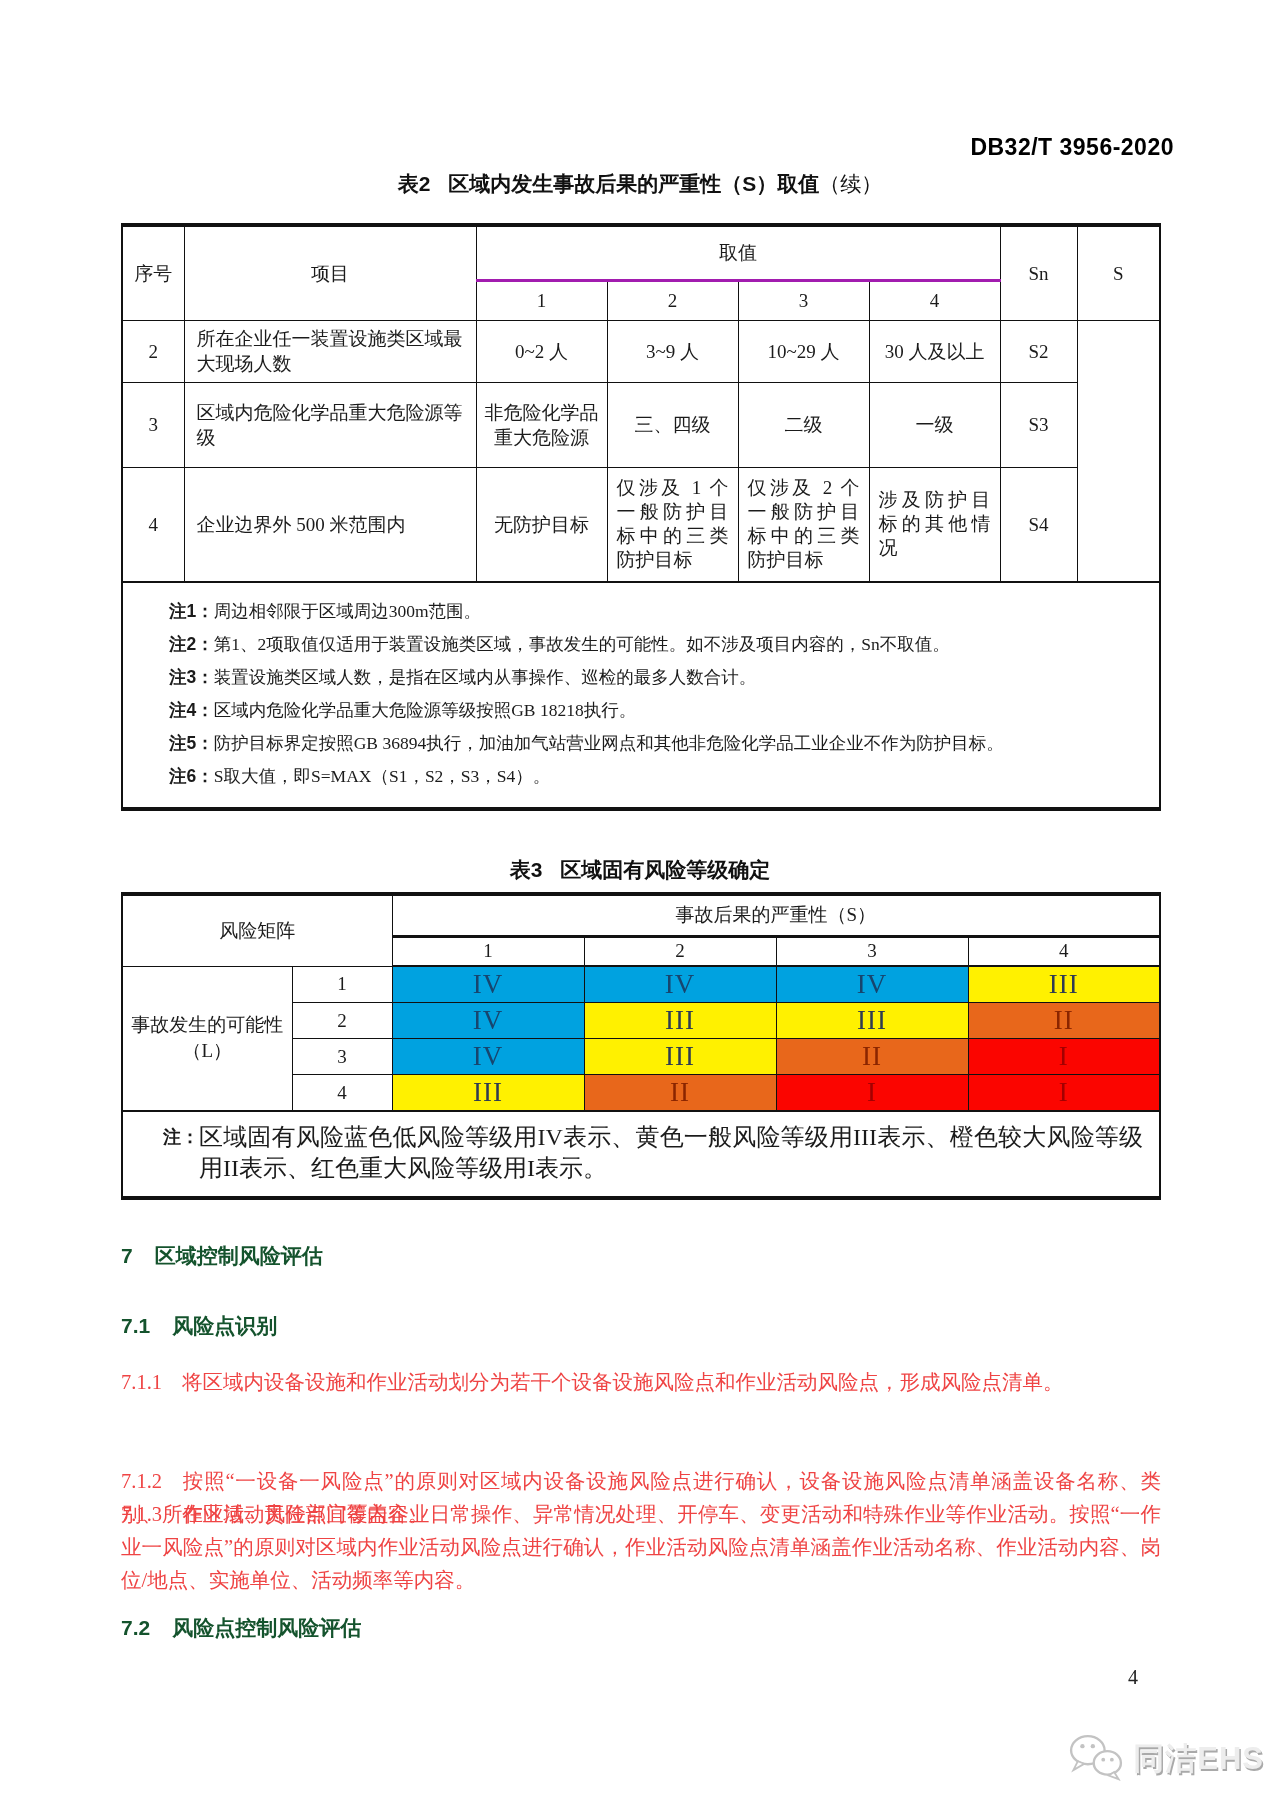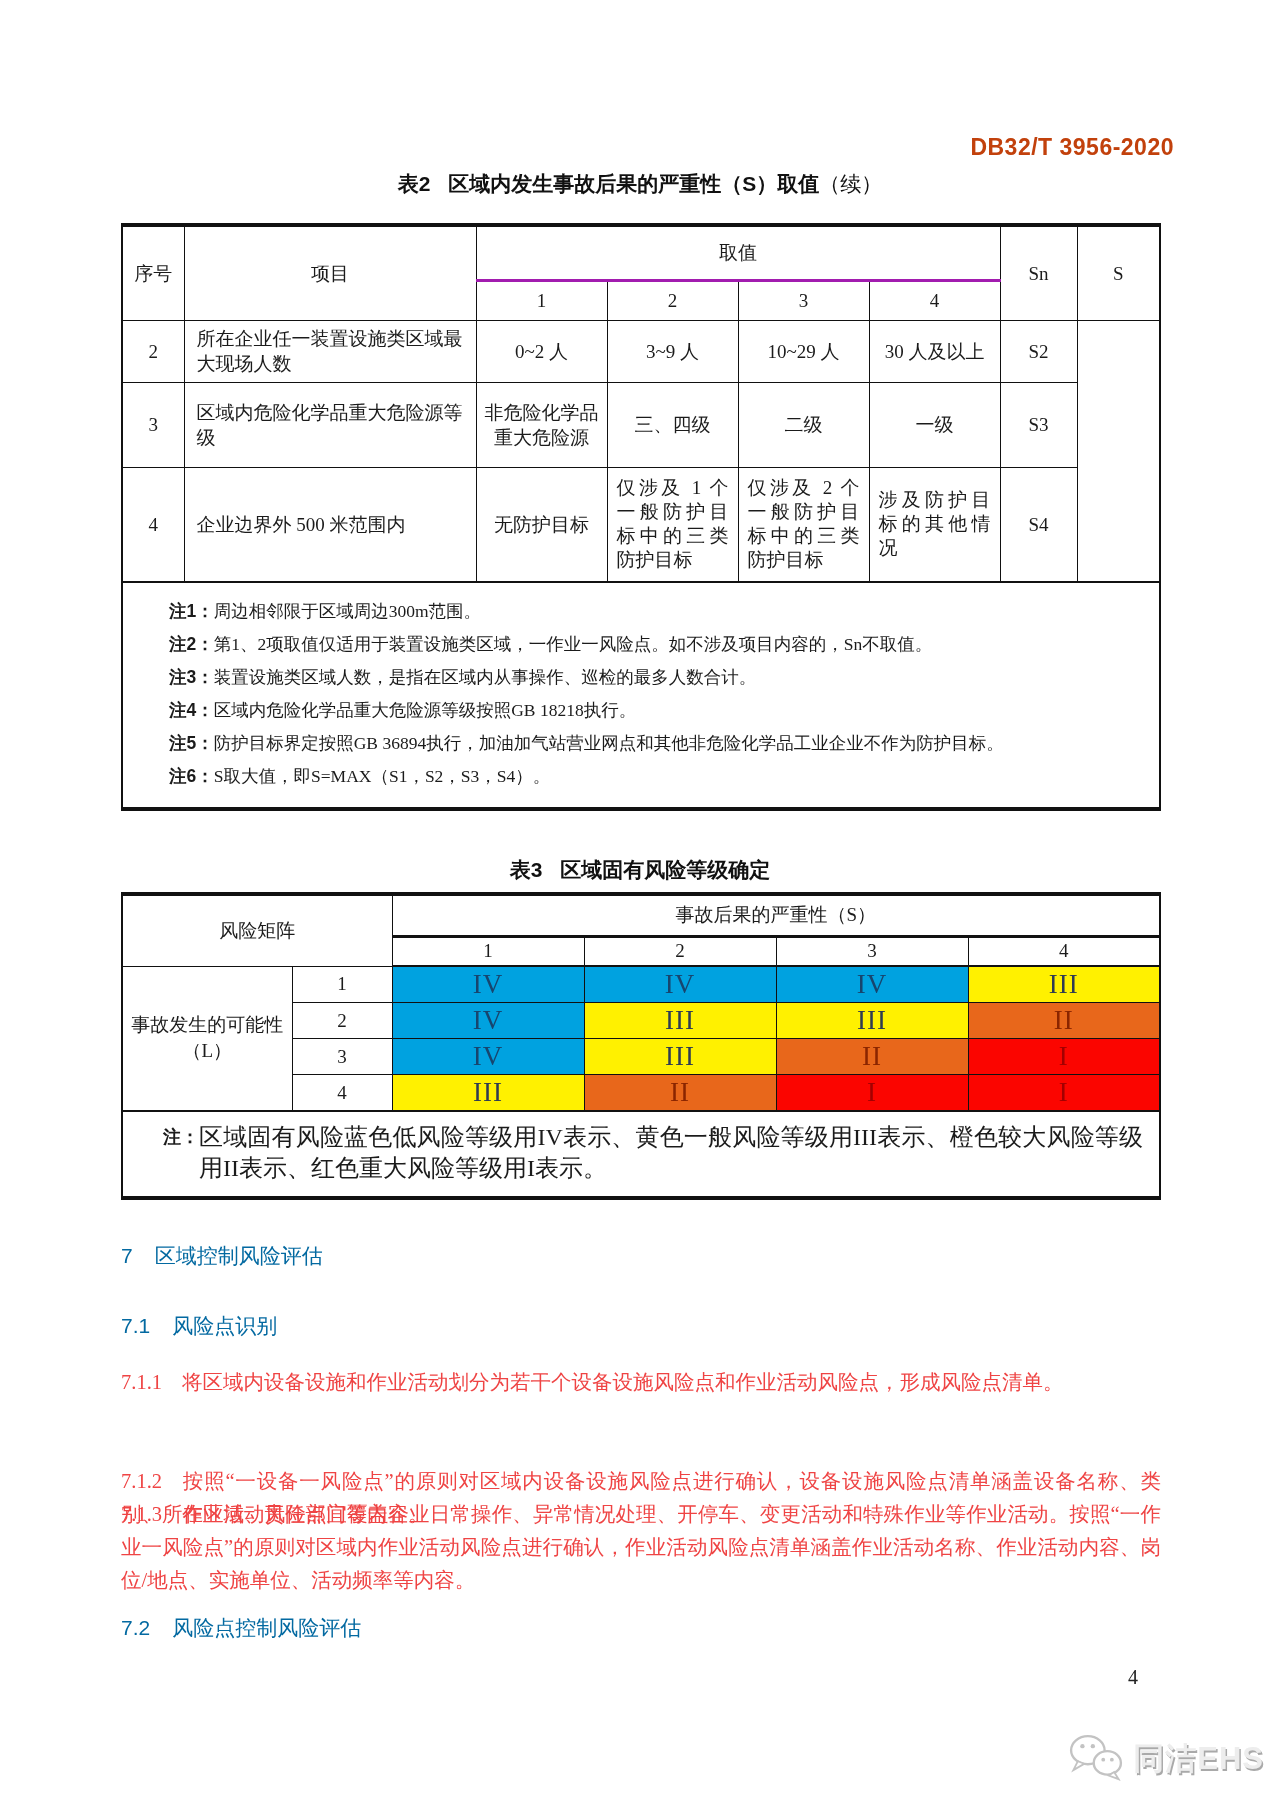--- a/index.html
+++ b/index.html
@@ -5,21 +5,21 @@
   * { margin:0; padding:0; box-sizing:border-box; }
   html,body { background:#fff; }
   body {
     width:1280px; height:1810px; position:relative; overflow:hidden;
     font-family:"Liberation Serif","DejaVu Serif",serif; color:#1b1b1b;
   }
 
   .doc-code {
     position:absolute; top:134px; right:106px;
     font-family:"Liberation Sans","DejaVu Sans",sans-serif;
-    font-weight:bold; font-size:23px; letter-spacing:.5px; color:#c2410c;
+    font-weight:bold; font-size:23px; letter-spacing:.5px; color:#000000;
   }
 
   .caption {
     position:absolute; left:121px; width:1038px; text-align:center;
     font-family:"Liberation Sans","DejaVu Sans",sans-serif;
     font-weight:bold; font-size:21px; color:#111;
   }
   #cap-t2 { top:170px; }
   #cap-t3 { top:856px; }
   .caption .cap-label { margin-right:18px; }
@@ -55,21 +55,21 @@
   #table3 td.roman { font-size:27px; letter-spacing:1px; }
   #table3 td.note3-cell { border-top:2.5px solid #111; text-align:left; padding:10px 16px 12px 40px; }
   .note3-flex { display:flex; align-items:flex-start; }
   .note3-flex .note-label { font-size:18px; line-height:31px; }
   .note3-flex .note3-text { font-size:24px; line-height:31px; text-align:justify; }
 
   
   .heading {
     position:absolute; left:121px; width:1038px;
     font-family:"Liberation Sans","DejaVu Sans",sans-serif;
-    font-weight:normal; font-size:21px; color:#0369a1;
+    font-weight:bold; font-size:21px; color:#14532d;
   }
   #h7  { top:1242px; }
   #h71 { top:1312px; }
   #h72 { top:1614px; }
   .heading .h-num { margin-right:22px; }
 
   .para {
     position:absolute; left:121px; width:1040px;
     font-size:20.5px; line-height:33px; text-align:justify; color:#ef4444;
   }
@@ -149,21 +149,21 @@
       <td class="item">企业边界外 500 米范围内</td>
       <td>无防护目标</td>
       <td class="wrapjust">仅涉及 1 个一般防护目标中的三类防护目标</td>
       <td class="wrapjust">仅涉及 2 个一般防护目标中的三类防护目标</td>
       <td class="wrapjust">涉及防护目标的其他情况</td>
       <td>S4</td>
     </tr>
     <tr>
       <td colspan="8" class="notes-cell">
         <div class="note-line"><span class="note-label">注1：</span><span>周边相邻限于区域周边300m范围。</span></div>
-        <div class="note-line"><span class="note-label">注2：</span><span>第1、2项取值仅适用于装置设施类区域，一作业一风险点。如不涉及项目内容的，Sn不取值。</span></div>
+        <div class="note-line"><span class="note-label">注2：</span><span>第1、2项取值仅适用于装置设施类区域，事故发生的可能性。如不涉及项目内容的，Sn不取值。</span></div>
         <div class="note-line"><span class="note-label">注3：</span><span>装置设施类区域人数，是指在区域内从事操作、巡检的最多人数合计。</span></div>
         <div class="note-line"><span class="note-label">注4：</span><span>区域内危险化学品重大危险源等级按照GB 18218执行。</span></div>
         <div class="note-line"><span class="note-label">注5：</span><span>防护目标界定按照GB 36894执行，加油加气站营业网点和其他非危险化学品工业企业不作为防护目标。</span></div>
         <div class="note-line"><span class="note-label">注6：</span><span>S取大值，即S=MAX（S1，S2，S3，S4）。</span></div>
       </td>
     </tr>
   </tbody>
     </table>
 
   <div class="caption" id="cap-t3">

